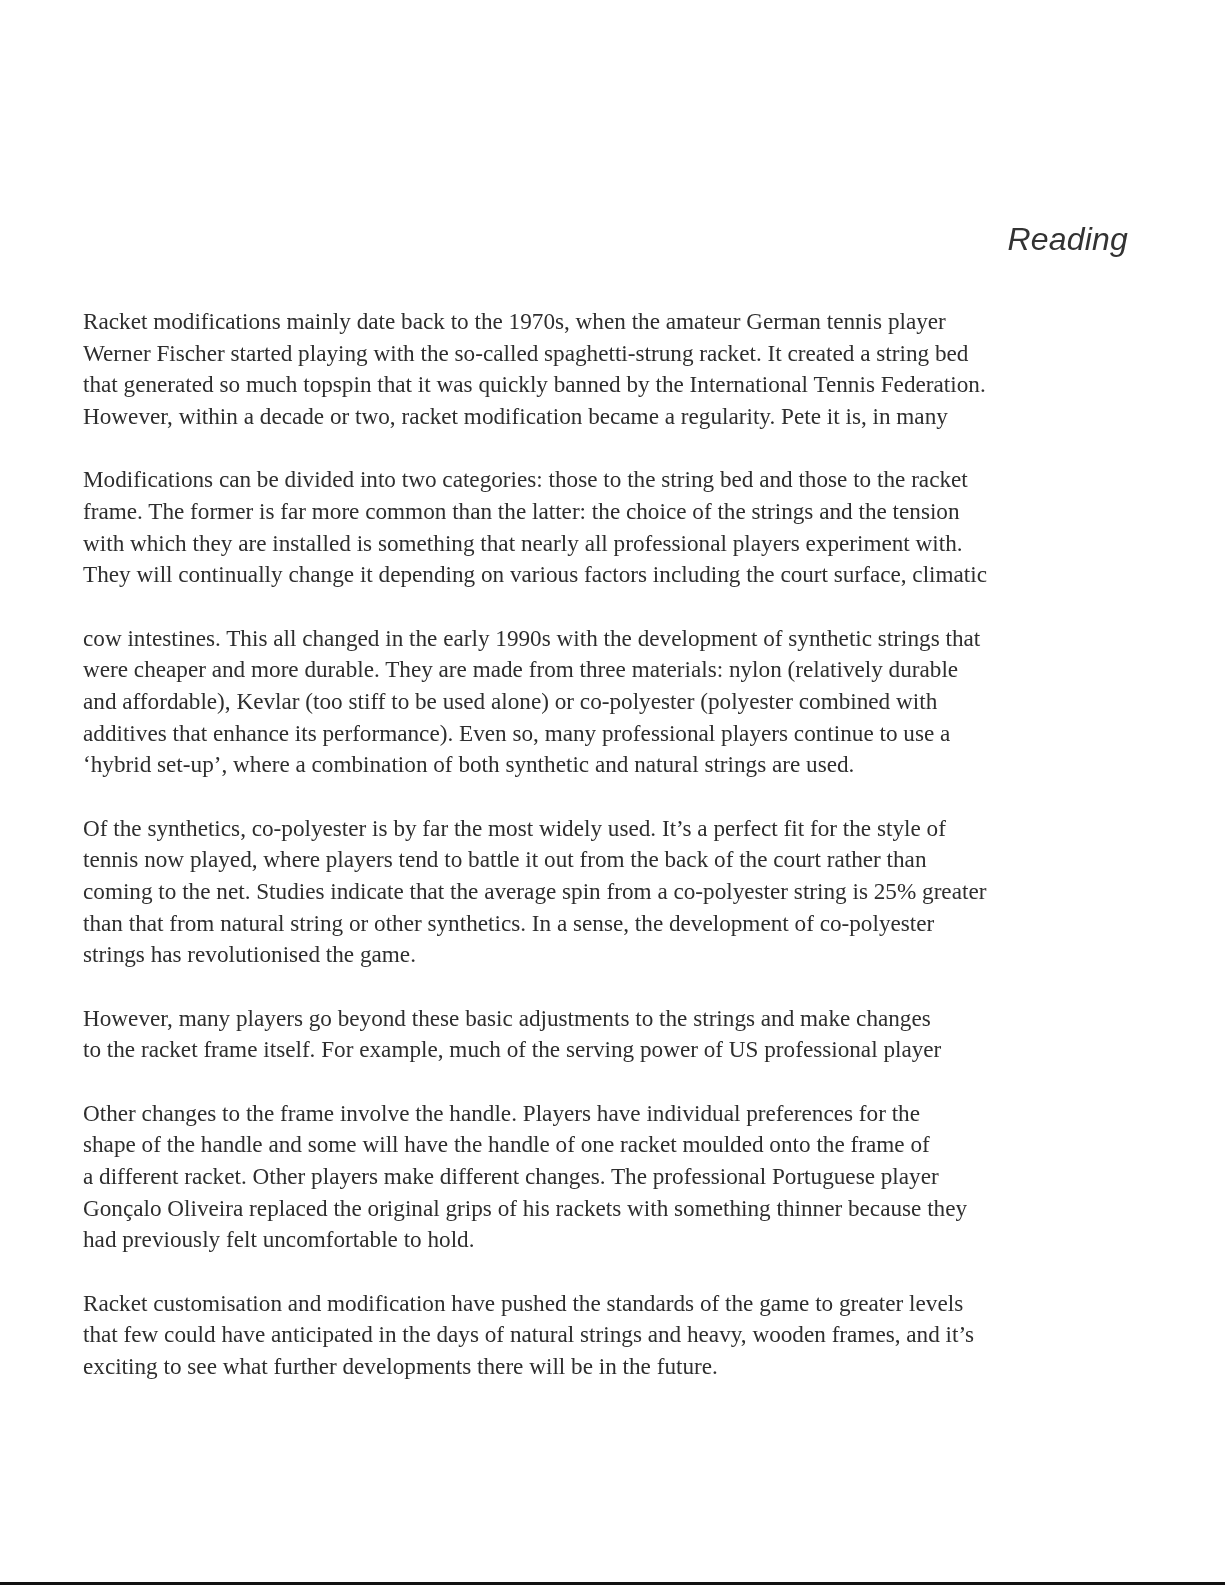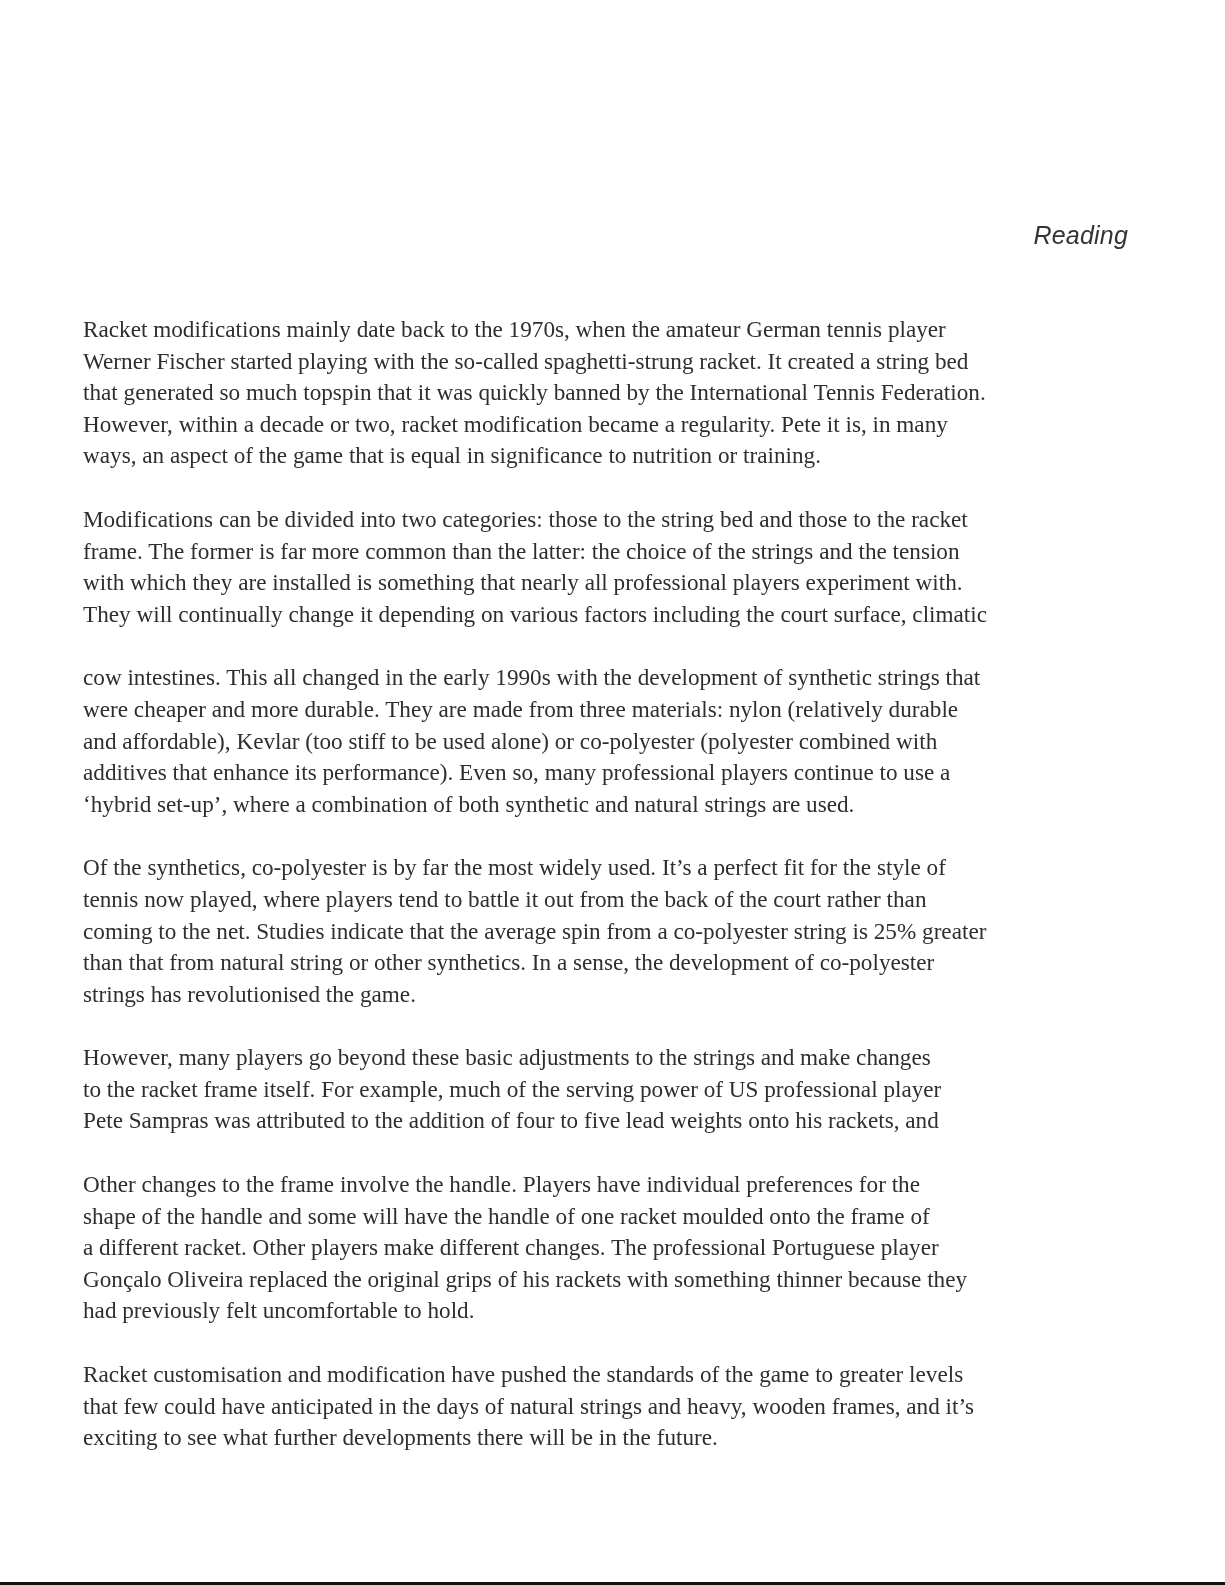--- a/index.html
+++ b/index.html
@@ -13,36 +13,36 @@
       position: relative;
       overflow: hidden;
       color: #2a2a2a;
     }
     .page-header {
       position: absolute;
       top: 221px;
       right: 97px;
       font-family: "Liberation Sans", sans-serif;
       font-style: italic;
-      font-size: 25px;
+      font-size: 32px;
       color: #333333;
       letter-spacing: 0.2px;
     }
     .article {
       position: absolute;
       left: 83px;
       top: 302px;
       width: 1060px;
       font-family: "Liberation Serif", serif;
       font-size: 23.2px;
       line-height: 31.6px;
       color: #2e2e2e;
     }
     .article p {
-      margin: 12px 0 32px 0;
+      margin: 4px 0 32px 0;
     }
     .article .line {
       display: block;
       white-space: nowrap;
     }
     .bottom-rule {
       position: absolute;
       left: 0;
       right: 0;
       bottom: 0;
@@ -54,21 +54,20 @@
 <body>
 
 <div class="page-header">Reading</div>
 
 <div class="article">
   <p>
     <span class="line">Racket modifications mainly date back to the 1970s, when the amateur German tennis player</span>
     <span class="line">Werner Fischer started playing with the so-called spaghetti-strung racket. It created a string bed</span>
     <span class="line">that generated so much topspin that it was quickly banned by the International Tennis Federation.</span>
     <span class="line">However, within a decade or two, racket modification became a regularity. Pete it is, in many</span>
-    <span class="line">ways, an aspect of the game that is equal in significance to nutrition or training.</span>
   </p>
   <p>
     <span class="line">Modifications can be divided into two categories: those to the string bed and those to the racket</span>
     <span class="line">frame. The former is far more common than the latter: the choice of the strings and the tension</span>
     <span class="line">with which they are installed is something that nearly all professional players experiment with.</span>
     <span class="line">They will continually change it depending on various factors including the court surface, climatic</span>
   </p>
   <p>
     <span class="line">cow intestines. This all changed in the early 1990s with the development of synthetic strings that</span>
     <span class="line">were cheaper and more durable. They are made from three materials: nylon (relatively durable</span>
@@ -79,21 +78,20 @@
   <p>
     <span class="line">Of the synthetics, co-polyester is by far the most widely used. It’s a perfect fit for the style of</span>
     <span class="line">tennis now played, where players tend to battle it out from the back of the court rather than</span>
     <span class="line">coming to the net. Studies indicate that the average spin from a co-polyester string is 25% greater</span>
     <span class="line">than that from natural string or other synthetics. In a sense, the development of co-polyester</span>
     <span class="line">strings has revolutionised the game.</span>
   </p>
   <p>
     <span class="line">However, many players go beyond these basic adjustments to the strings and make changes</span>
     <span class="line">to the racket frame itself. For example, much of the serving power of US professional player</span>
-    <span class="line">Pete Sampras was attributed to the addition of four to five lead weights onto his rackets, and</span>
   </p>
   <p>
     <span class="line">Other changes to the frame involve the handle. Players have individual preferences for the</span>
     <span class="line">shape of the handle and some will have the handle of one racket moulded onto the frame of</span>
     <span class="line">a different racket. Other players make different changes. The professional Portuguese player</span>
     <span class="line">Gonçalo Oliveira replaced the original grips of his rackets with something thinner because they</span>
     <span class="line">had previously felt uncomfortable to hold.</span>
   </p>
   <p>
     <span class="line">Racket customisation and modification have pushed the standards of the game to greater levels</span>

